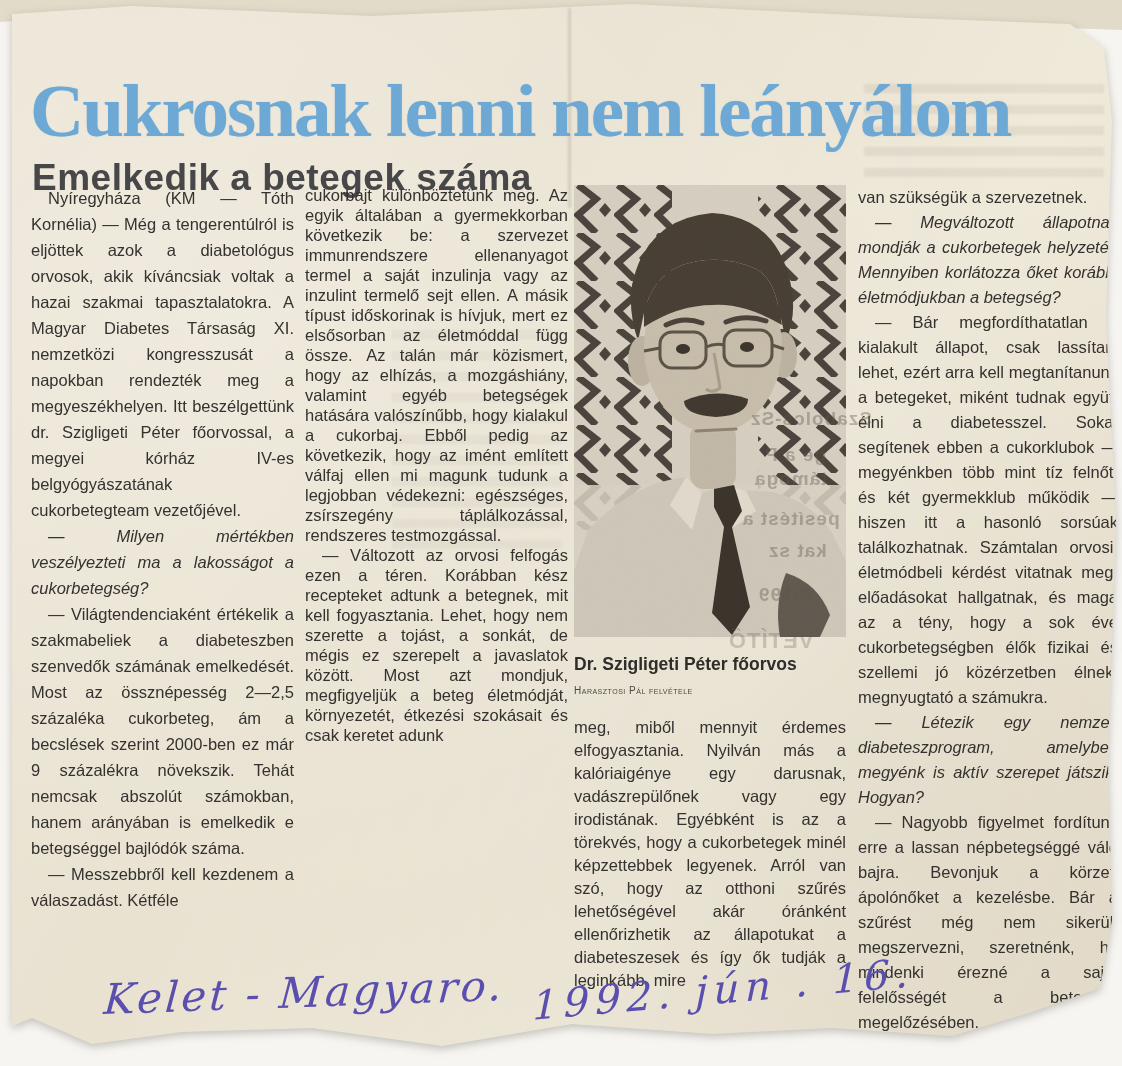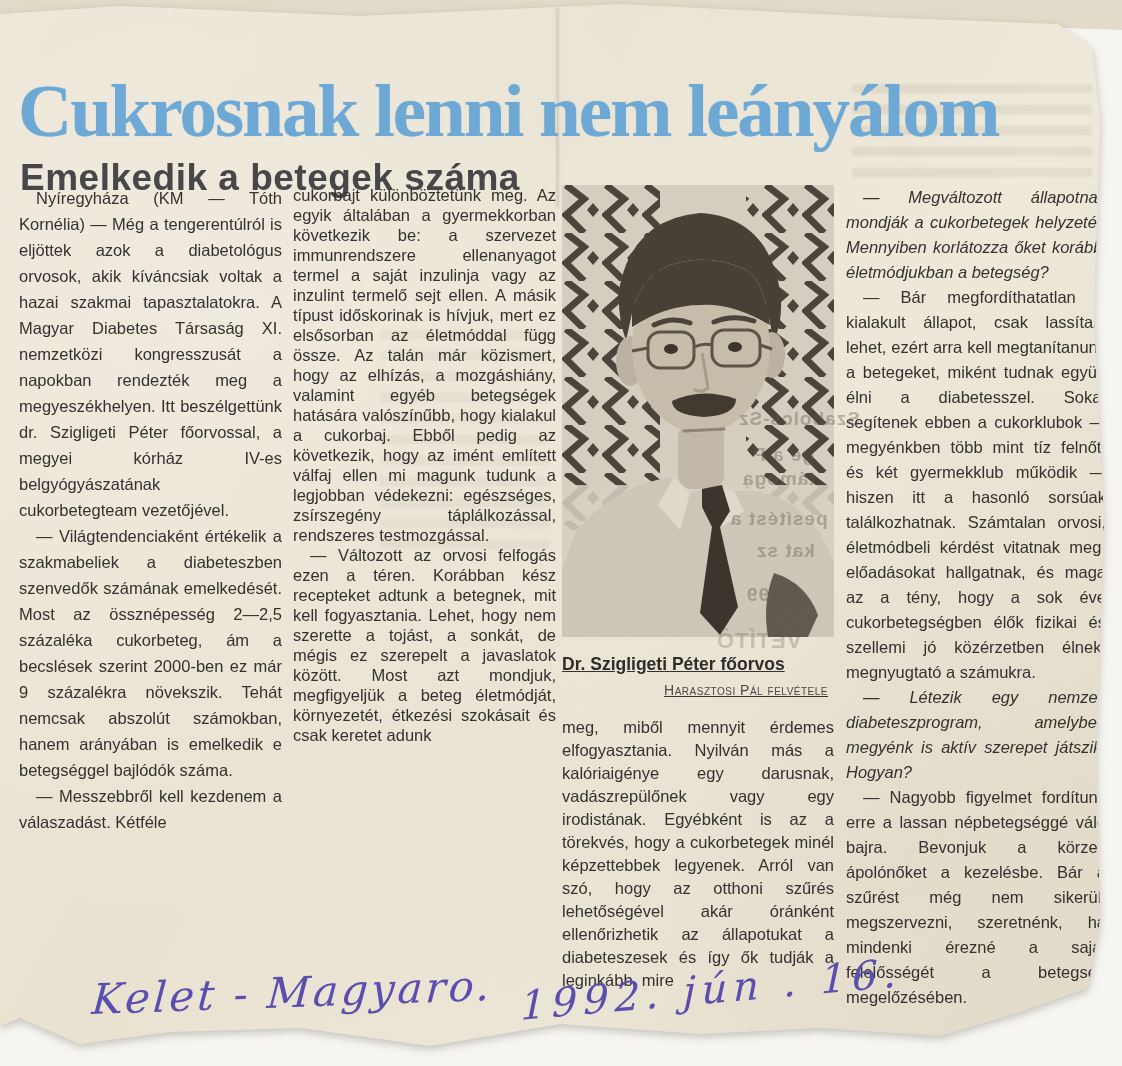--- a/index.html
+++ b/index.html
@@ -7,21 +7,21 @@
     width:1122px;height:1066px;overflow:hidden;position:relative;
     background:#f6f5f1;
     font-family:"Liberation Sans",sans-serif;
   }
   
   .backing-strip{
     position:absolute;left:0;top:0;width:1122px;height:34px;
     background:#e2dbc9;
     clip-path:polygon(0 0,1122px 0,1122px 30px,900px 22px,620px 12px,360px 24px,120px 14px,0 22px);
   }
-  .clip-wrap{position:absolute;inset:0;filter:drop-shadow(0 3px 4px rgba(60,55,40,.28));}
+  .clip-wrap{position:absolute;inset:0;filter:drop-shadow(0 3px 4px rgba(60,55,40,.28));margin-left:12px;}
   .clipping{
     position:absolute;inset:0;
     background:
       radial-gradient(ellipse at 20% 30%, rgba(255,255,255,.25), rgba(255,255,255,0) 60%),
       radial-gradient(ellipse at 80% 80%, rgba(120,105,80,.07), rgba(0,0,0,0) 55%),
       linear-gradient(118deg,#ece5d6 0%,#e9e2d1 38%,#efe9da 66%,#e7dfcd 100%);
     clip-path:polygon(
       0 14px,120px 6px,360px 16px,620px 4px,900px 18px,1058px 24px,
       1092px 48px,1100px 120px,1094px 320px,1104px 520px,1096px 760px,1100px 920px,1088px 988px,
       1020px 1012px,940px 1036px,820px 1028px,700px 1034px,560px 1024px,430px 1046px,
@@ -45,24 +45,24 @@
     font-size:16.5px;text-align:justify;}
   .col p{margin:0;text-indent:17px;}
   .col p.cont{text-indent:0;}
   .col p.lead{font-weight:400;}
   .col p.q{font-style:italic;}
   #col1{left:19px;line-height:26px;}
   #col2{left:293px;line-height:20px;}
   #col3{left:562px;width:272px;line-height:23px;}
   #col4{left:846px;width:260px;line-height:25px;}
   .photo-frame{width:272px;height:452px;display:block;}
-  .caption{margin-top:16px;text-decoration:underline;}
+  .caption{margin-top:16px;}
   .caption-title{font-weight:700;font-size:17.5px;color:#2e2d2a;text-indent:0 !important;text-align:left;}
-  .caption-credit{font-variant:small-caps;font-size:14px;letter-spacing:.5px;
-    color:#4a4844;text-align:right;text-indent:0 !important;margin-top:3px !important;padding-right:6px;}
+  .caption-credit{font-variant:small-caps;font-size:10px;letter-spacing:.5px;
+    color:#4a4844;text-align:left;text-indent:0 !important;margin-top:3px !important;padding-right:6px;}
   .col3-text{margin-top:14px !important;}
   .bleed{position:absolute;color:rgba(95,88,74,.38);font-weight:700;
     transform:scaleX(-1);font-size:19px;letter-spacing:1px;white-space:nowrap;}
   .handwriting{
     position:absolute;color:#5a4fae;
     font-family:"DejaVu Serif",serif;font-style:italic;
   }
   .hw-left{left:92px;top:968px;font-size:42px;letter-spacing:3px;transform:rotate(-2deg) skewX(-6deg);}
   .hw-right{left:520px;top:966px;font-size:40px;letter-spacing:6px;transform:rotate(-5deg) skewX(-6deg);}
 </style>
@@ -76,20 +76,21 @@
 
   <div class="crease"></div>
   <div class="ghost" style="left:852px;top:84px;width:240px;height:95px;"></div>
   <div class="ghost" style="left:380px;top:330px;width:170px;height:230px;opacity:.05;"></div>
 
   <h1 class="headline">Cukrosnak lenni nem leányálom</h1>
   <h2 class="subheadline">Emelkedik a betegek száma</h2>
 
   <div class="col" id="col1">
     <p class="lead">Nyíregyháza (KM — Tóth Kornélia) — Még a tengerentúlról is eljöttek azok a diabetológus orvosok, akik kíváncsiak voltak a hazai szakmai tapasztalatokra. A Magyar Diabetes Társaság XI. nemzetközi kongresszusát a napokban rendezték meg a megyeszékhelyen. Itt beszélgettünk dr. Szigligeti Péter főorvossal, a megyei kórház IV-es belgyógyászatának cukorbetegteam vezetőjével.</p>
+    <p class="q">— Milyen mértékben veszélyezteti ma a lakosságot a cukorbetegség?</p>
     <p>— Világtendenciaként értékelik a szakmabeliek a diabeteszben szenvedők számának emelkedését. Most az össznépesség 2—2,5 százaléka cukorbeteg, ám a becslések szerint 2000-ben ez már 9 százalékra növekszik. Tehát nemcsak abszolút számokban, hanem arányában is emelkedik e betegséggel bajlódók száma.</p>
     <p>— Messzebbről kell kezdenem a válaszadást. Kétféle</p>
   </div>
 
   <div class="col" id="col2">
     <p class="cont">cukorbajt különböztetünk meg. Az egyik általában a gyermekkorban következik be: a szervezet immunrendszere ellenanyagot termel a saját inzulinja vagy az inzulint termelő sejt ellen. A másik típust időskorinak is hívjuk, mert ez elsősorban az életmóddal függ össze. Az talán már közismert, hogy az elhízás, a mozgáshiány, valamint egyéb betegségek hatására valószínűbb, hogy kialakul a cukorbaj. Ebből pedig az következik, hogy az imént említett válfaj ellen mi magunk tudunk a legjobban védekezni: egészséges, zsírszegény táplálkozással, rendszeres testmozgással.</p>
     <p>— Változott az orvosi felfogás ezen a téren. Korábban kész recepteket adtunk a betegnek, mit kell fogyasztania. Lehet, hogy nem szerette a tojást, a sonkát, de mégis ez szerepelt a javaslatok között. Most azt mondjuk, megfigyeljük a beteg életmódját, környezetét, étkezési szokásait és csak keretet adunk</p>
   </div>
 
   <div class="col" id="col3">
@@ -147,20 +148,21 @@
 
     <div class="caption">
       <p class="caption-title">Dr. Szigligeti Péter főorvos</p>
       <p class="caption-credit">Harasztosi Pál felvétele</p>
     </div>
 
     <p class="cont col3-text">meg, miből mennyit érdemes elfogyasztania. Nyilván más a kalóriaigénye egy darusnak, vadászrepülőnek vagy egy irodistának. Egyébként is az a törekvés, hogy a cukorbetegek minél képzettebbek legyenek. Arról van szó, hogy az otthoni szűrés lehetőségével akár óránként ellenőrizhetik az állapotukat a diabeteszesek és így ők tudják a leginkább, mire</p>
   </div>
 
   <div class="col" id="col4">
+    <p class="cont">van szükségük a szervezetnek.</p>
     <p class="q">— Megváltozott állapotnak mondják a cukorbetegek helyzetét. Mennyiben korlátozza őket korábbi életmódjukban a betegség?</p>
     <p>— Bár megfordíthatatlan a kialakult állapot, csak lassítani lehet, ezért arra kell megtanítanunk a betegeket, miként tudnak együtt élni a diabetesszel. Sokat segítenek ebben a cukorklubok — megyénkben több mint tíz felnőtt és két gyermekklub működik — hiszen itt a hasonló sorsúak találkozhatnak. Számtalan orvosi, életmódbeli kérdést vitatnak meg, előadásokat hallgatnak, és maga az a tény, hogy a sok éve cukorbetegségben élők fizikai és szellemi jó közérzetben élnek, megnyugtató a számukra.</p>
     <p class="q">— Létezik egy nemzeti diabeteszprogram, amelyben megyénk is aktív szerepet játszik. Hogyan?</p>
     <p>— Nagyobb figyelmet fordítunk erre a lassan népbetegséggé váló bajra. Bevonjuk a körzeti ápolónőket a kezelésbe. Bár a szűrést még nem sikerült megszervezni, szeretnénk, ha mindenki érezné a saját felelősségét a betegség megelőzésében.</p>
   </div>
 
   <span class="bleed" style="left:738px;top:408px;">Szabolcs-Sz</span>
   <span class="bleed" style="left:752px;top:444px;">ge a P</span>
   <span class="bleed" style="left:742px;top:468px;">támoga</span>
   <span class="bleed" style="left:730px;top:508px;">pesítést a</span>

